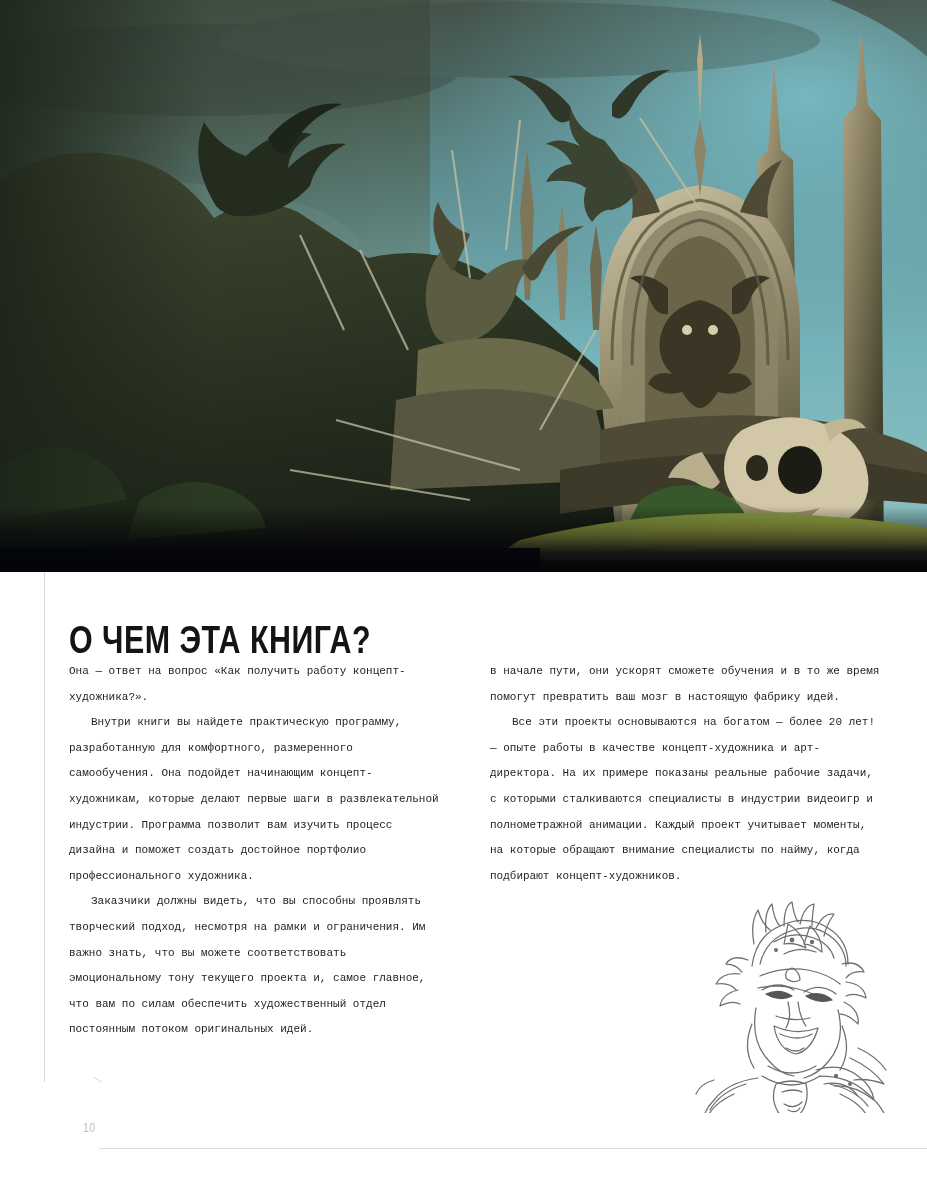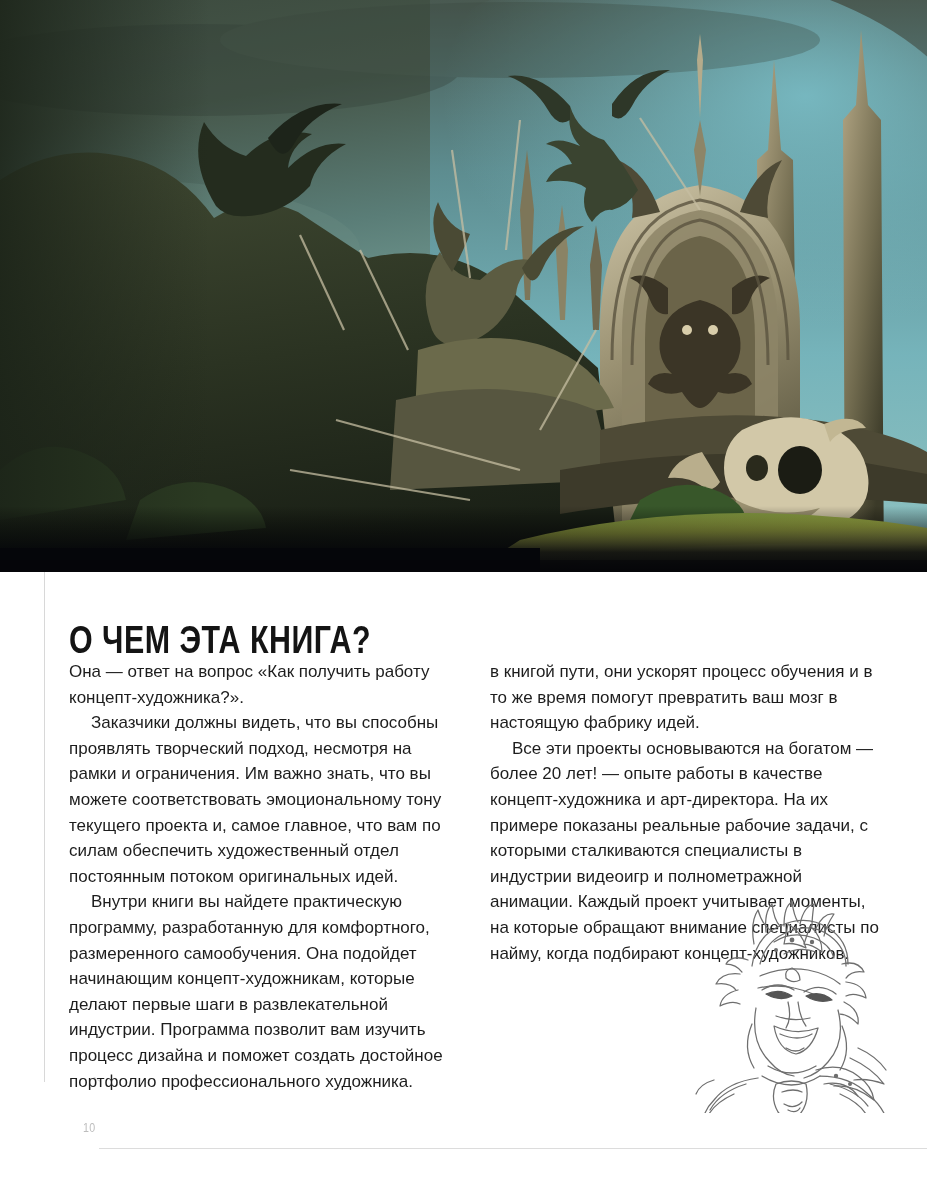--- a/index.html
+++ b/index.html
@@ -38,22 +38,22 @@
     font-family:"Liberation Sans","DejaVu Sans",sans-serif;
     font-weight:bold;font-size:38px;line-height:1;
     letter-spacing:.6px;color:#141414;
     transform:scaleX(.80);transform-origin:left top;
     white-space:nowrap;
   }
 
   
   .col{
     position:absolute;
-    font-family:Liberation Sans, sans-serif;
-    font-size:17px;line-height:25.6px;color:#1d1d1d;
+    font-family:Liberation Mono, monospace;
+    font-size:11px;line-height:25.6px;color:#1d1d1d;
     text-align:left;
   }
   .col-left{left:69px;top:659px;width:374px;}
   .col-right{left:490px;top:659px;width:390px;}
   .col p{margin:0;}
   .col p.ind{text-indent:22px;}
 
   
   .sketch-float{
     float:right;width:203px;height:215px;
@@ -230,26 +230,26 @@
   <div class="frame">
     <span class="v-line"></span>
     <span class="diag"></span>
   </div>
   <span style="position:absolute;left:99px;top:1148px;width:828px;height:1px;background:#dcdcdc;"></span>
 
   <h1 class="heading">О ЧЕМ ЭТА КНИГА?</h1>
 
   <div class="col col-left">
     <p>Она — ответ на вопрос «Как получить работу концепт-художника?».</p>
+    <p class="ind">Внутри книги вы найдете практическую программу, разработанную для комфортного, размеренного самообучения. Она подойдет начинающим концепт-художникам, которые делают первые шаги в развлекательной индустрии. Программа позволит вам изучить процесс дизайна и поможет создать достойное портфолио профессионального художника.</p>
     <p class="ind">Заказчики должны видеть, что вы способны проявлять творческий подход, несмотря на рамки и ограничения. Им важно знать, что вы можете соответствовать эмоциональному тону текущего проекта и, самое главное, что вам по силам обеспечить художественный отдел постоянным потоком оригинальных идей.</p>
-    <p class="ind">Внутри книги вы найдете практическую программу, разработанную для комфортного, размеренного самообучения. Она подойдет начинающим концепт-художникам, которые делают первые шаги в развлекательной индустрии. Программа позволит вам изучить процесс дизайна и поможет создать достойное портфолио профессионального художника.</p>
   </div>
 
   <div class="col col-right">
-    <p>в книгой пути, они ускорят процесс обучения и в то же время помогут превратить ваш мозг в настоящую фабрику идей.</p>
+    <p>в начале пути, они ускорят сможете обучения и в то же время помогут превратить ваш мозг в настоящую фабрику идей.</p>
     <p class="ind">Все эти проекты основываются на богатом — более 20 лет! — опыте работы в качестве концепт-художника и арт-директора. На их примере показаны реальные рабочие задачи, с которыми сталкиваются специалисты в индустрии видеоигр и полнометражной анимации. Каждый проект учитывает моменты, на которые обращают внимание специалисты по найму, когда подбирают концепт-художников.</p>
   </div>
 
   <div class="sketch">
     <svg viewBox="0 0 203 215">
       <g fill="none" stroke="#6e6e6e" stroke-width="1.25" stroke-linecap="round" stroke-linejoin="round">
 
         <path d="M66 46 q-4 -22 4 -34 q4 14 12 20"></path>
         <path d="M78 34 q-2 -20 6 -28 q2 16 8 22"></path>
         <path d="M96 28 q0 -20 8 -24 q2 14 6 20"></path>

